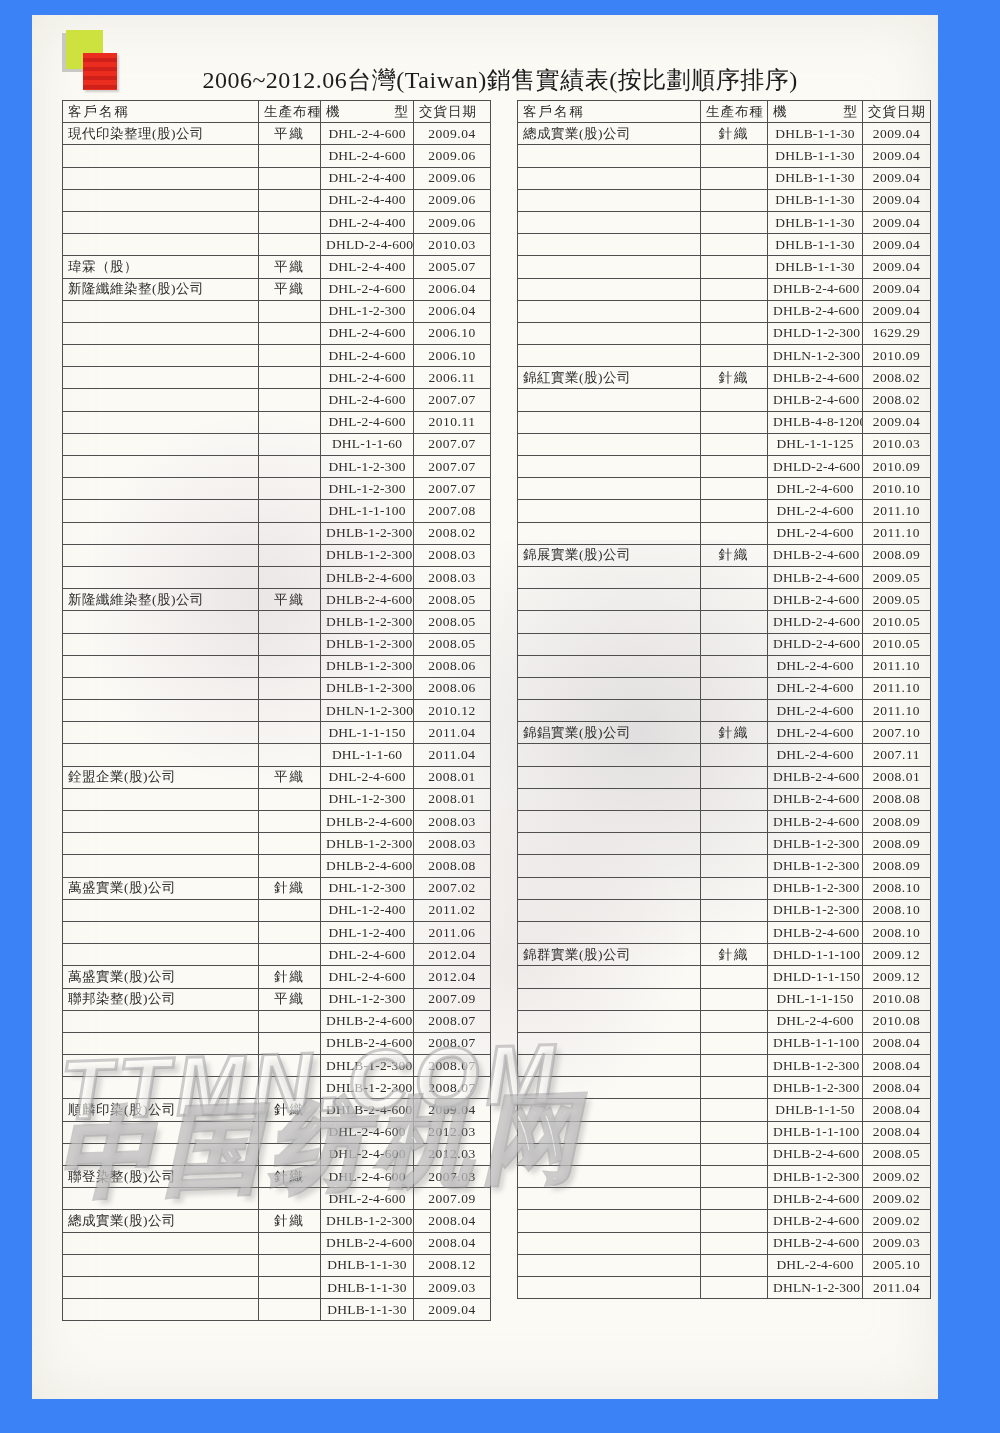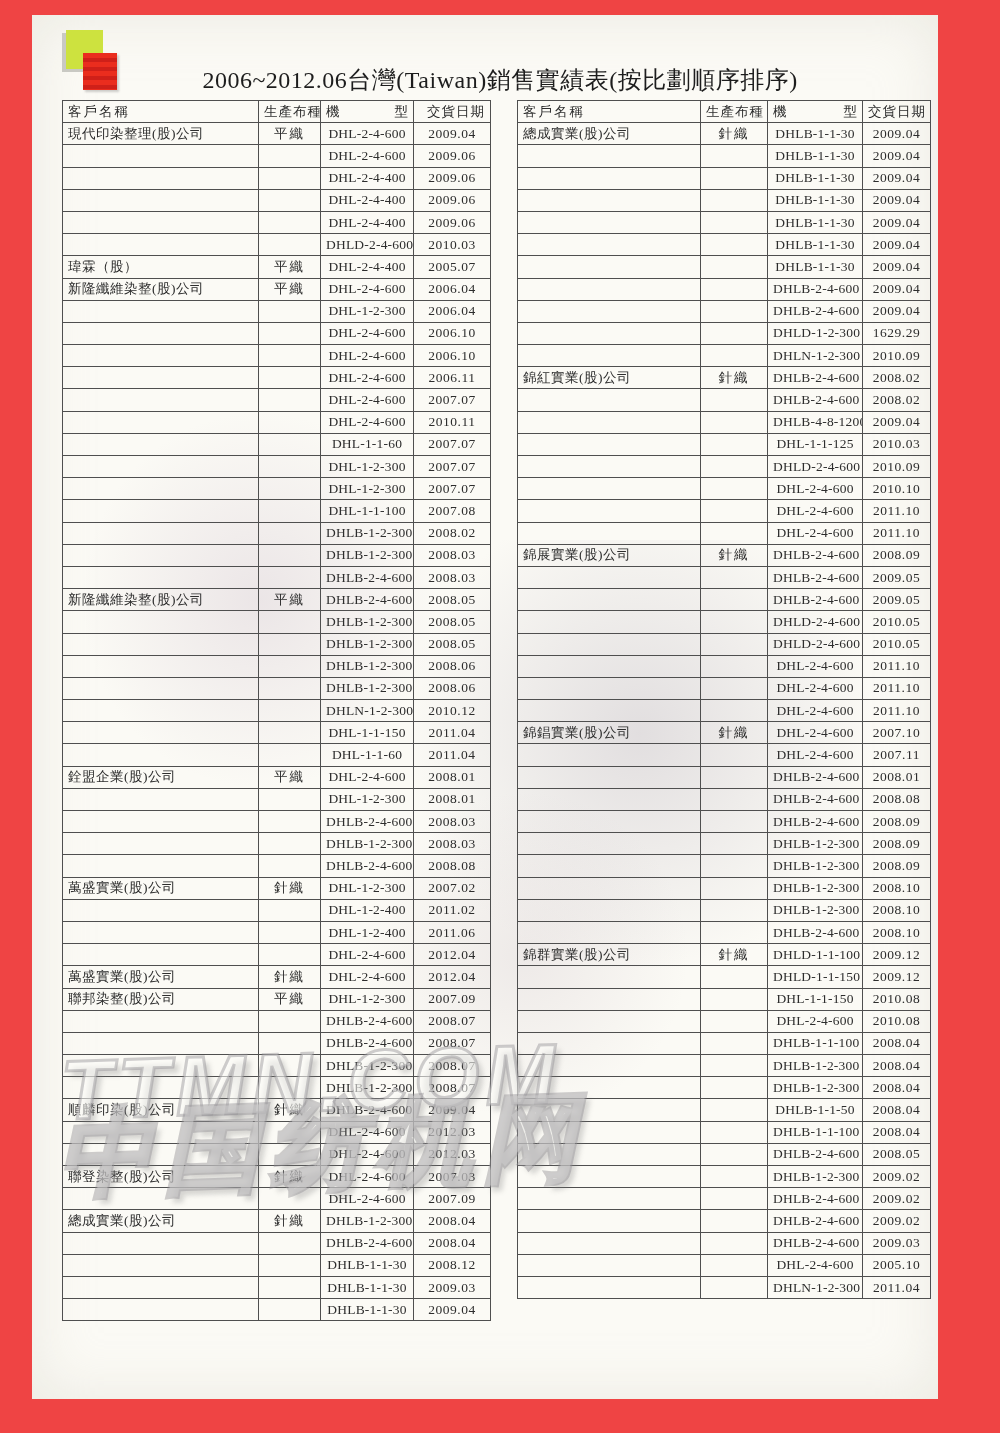--- a/index.html
+++ b/index.html
@@ -33,21 +33,21 @@
   #right-table { left:517px; width:413px; }
   table.sales th, table.sales td {
     border:1px solid #4f4f4f; padding:0 5px; height:22.2px;
     font-size:13.5px; color:#2d2d2d; overflow:hidden; white-space:nowrap;
     font-weight:normal; background:transparent;
   }
   th.h-customer { text-align:left; letter-spacing:2px; }
   th.h-fabric   { text-align:right; letter-spacing:1px; }
   th.h-model    { padding:0 6px; }
   th.h-model .spread { display:flex; justify-content:space-between; }
-  th.h-date     { text-align:right; letter-spacing:1px; }
+  th.h-date     { text-align:left; letter-spacing:1px; }
   td.customer { text-align:left; letter-spacing:0.5px; }
   td.fabric   { text-align:center; letter-spacing:2px; }
   td.model    { text-align:center; font-size:12.5px; letter-spacing:0.2px; padding:0 1px; }
   td.date     { text-align:center; font-size:13px; letter-spacing:0.5px; }
   
   .ghost { position:absolute; pointer-events:none; }
   .ghost-a { left:80px;  top:410px; width:360px; height:380px;
     background:radial-gradient(ellipse at 50% 50%, rgba(188,168,188,0.25), rgba(188,168,188,0) 70%); }
   .ghost-b { left:410px; top:540px; width:460px; height:430px;
     background:radial-gradient(ellipse at 50% 45%, rgba(172,164,178,0.32), rgba(172,164,178,0) 72%); }
@@ -70,21 +70,21 @@
     margin-top:-26px; margin-left:-6px;
     font-size:96px; letter-spacing:10px;
     color:rgba(253,253,250,0.55);
     -webkit-text-stroke:4px rgba(148,146,150,0.45);
     text-shadow:5px 6px 5px rgba(125,125,125,0.30);
   }
 </style>
 </head>
 <body>
 
-<div class="page" style="background: #ef4444;">
+<div class="page" style="background: #3b82f6;">
   <div class="paper"></div>
 
   <div class="ghost ghost-a"></div>
   <div class="ghost ghost-b"></div>
   <div class="ghost ghost-c"></div>
 
   <div class="logo">
     <div class="logo-shadow"></div>
     <div class="logo-green" style="background: rgb(205, 226, 63);"></div>
     <div class="logo-red"></div>

